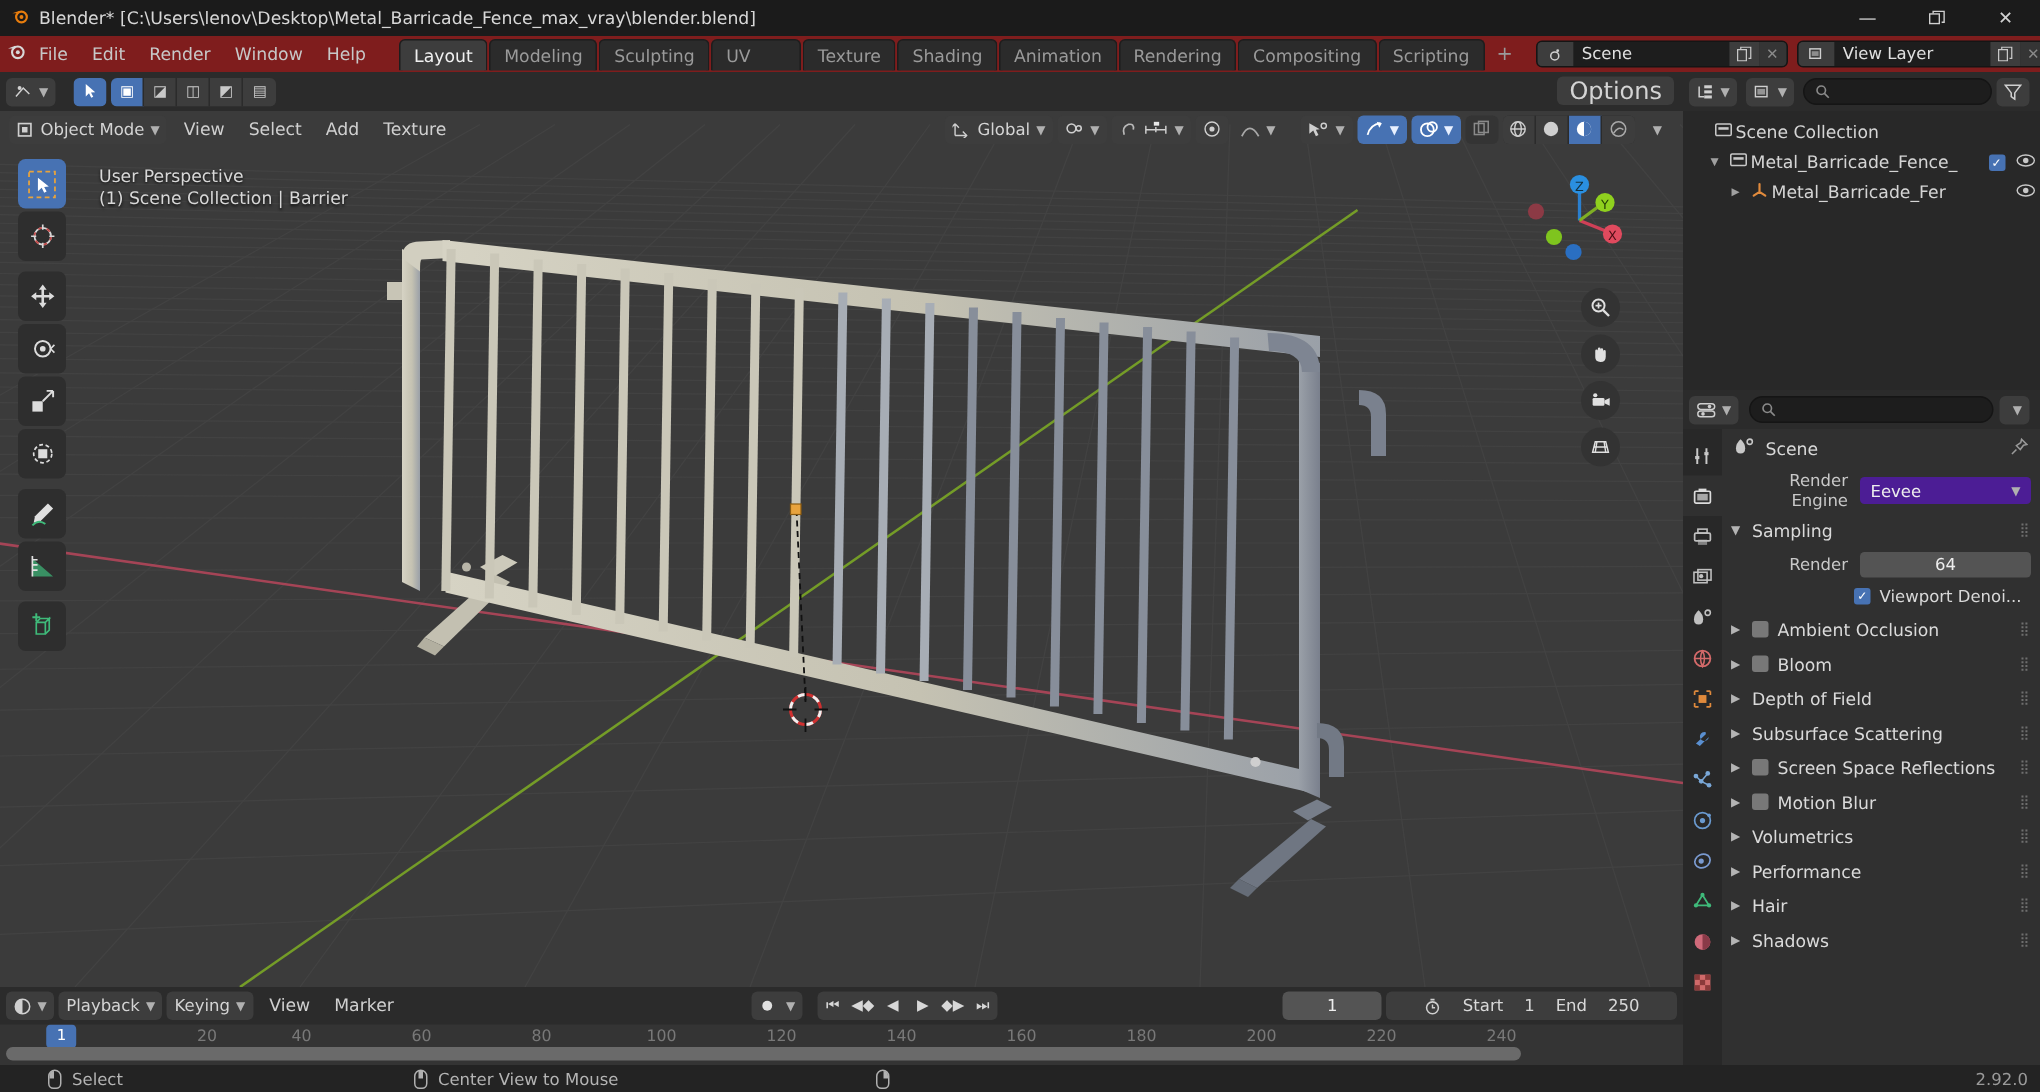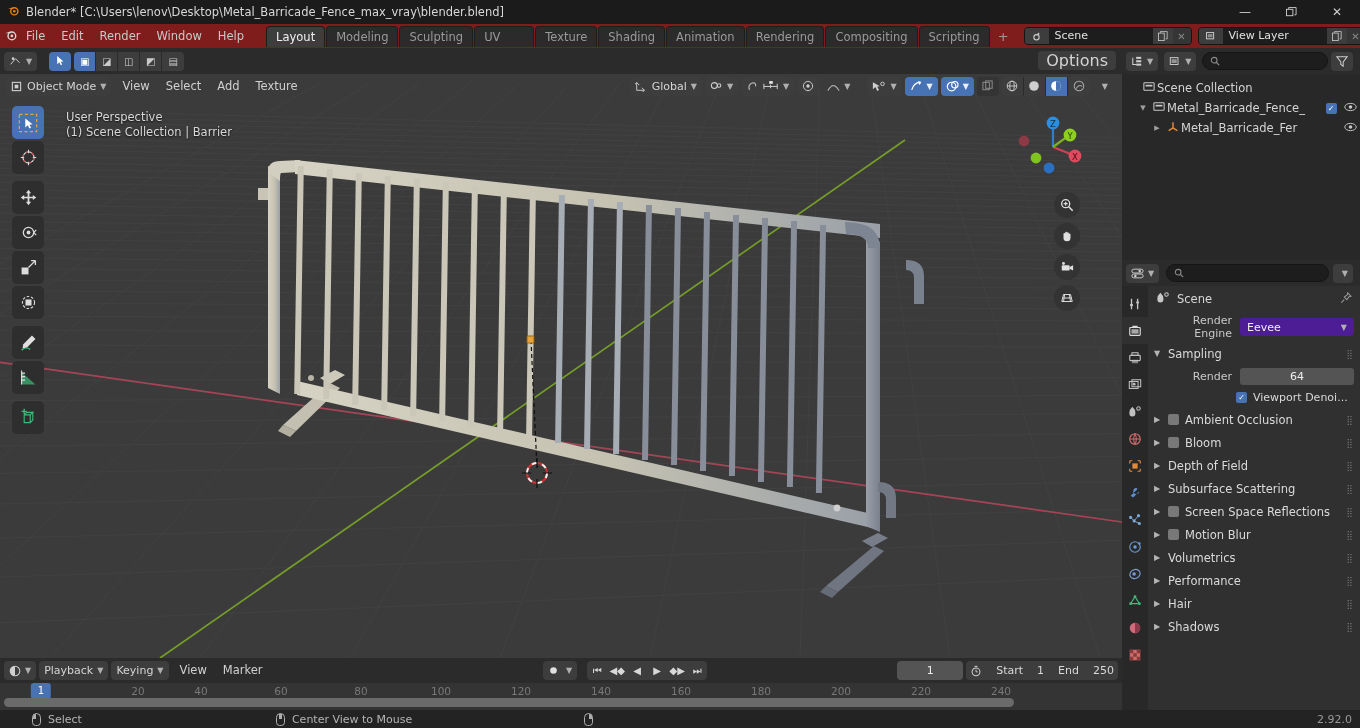--- a/index.html
+++ b/index.html
@@ -106,21 +106,21 @@
   .playhead { position:absolute; top:0px; height:16px; padding:0 7px; background:#4772b3;
               border-radius:3px; color:#fff; font-size:10px; line-height:16px; transform:translateX(-50%); }
   .scrollbar { position:absolute; left:4px; bottom:3px; width:1010px; height:9px;
                background:#6a6a6a; border-radius:5px; }
   .playctl { display:flex; align-items:center; background:#3d3d3d; border-radius:4px; overflow:hidden; }
   .playctl div { width:20px; height:19px; display:flex; align-items:center; justify-content:center;
                  color:#d8d8d8; font-size:10px; }
   .numfield { height:19px; min-width:66px; background:#545454; border-radius:4px;
               display:flex; align-items:center; justify-content:center; font-size:11px; color:#eee; margin-right:3px; }
   .rangefield { height:19px; background:#3d3d3d; border-radius:4px; display:flex; align-items:center;
-                padding:0 4px; font-size:11px; color:#d8d8d8; gap:14px; }
+                padding:0 25px; font-size:11px; color:#d8d8d8; gap:14px; }
 
   
   .outliner { position:absolute; top:48px; left:1122px; width:238px; height:212px; background:#282828; }
   .ol-header { height:26px; background:#2b2b2b; display:flex; align-items:center; padding:0 4px; gap:3px; }
   .ol-search { flex:1; height:18px; background:#1d1d1d; border-radius:9px; display:flex;
                align-items:center; padding:0 7px; color:#777; font-size:10px; border:1px solid #151515; }
   .ol-row { display:flex; align-items:center; height:20px; padding-left:4px; font-size:11.5px; color:#d5d5d5; }
   .ol-row .exp { width:14px; text-align:center; font-size:7px; color:#a0a0a0; }
   .ol-row .oicon { width:17px; text-align:center; font-size:11px; }
   .ol-row .olabel { flex:1; white-space:nowrap; overflow:hidden; }

